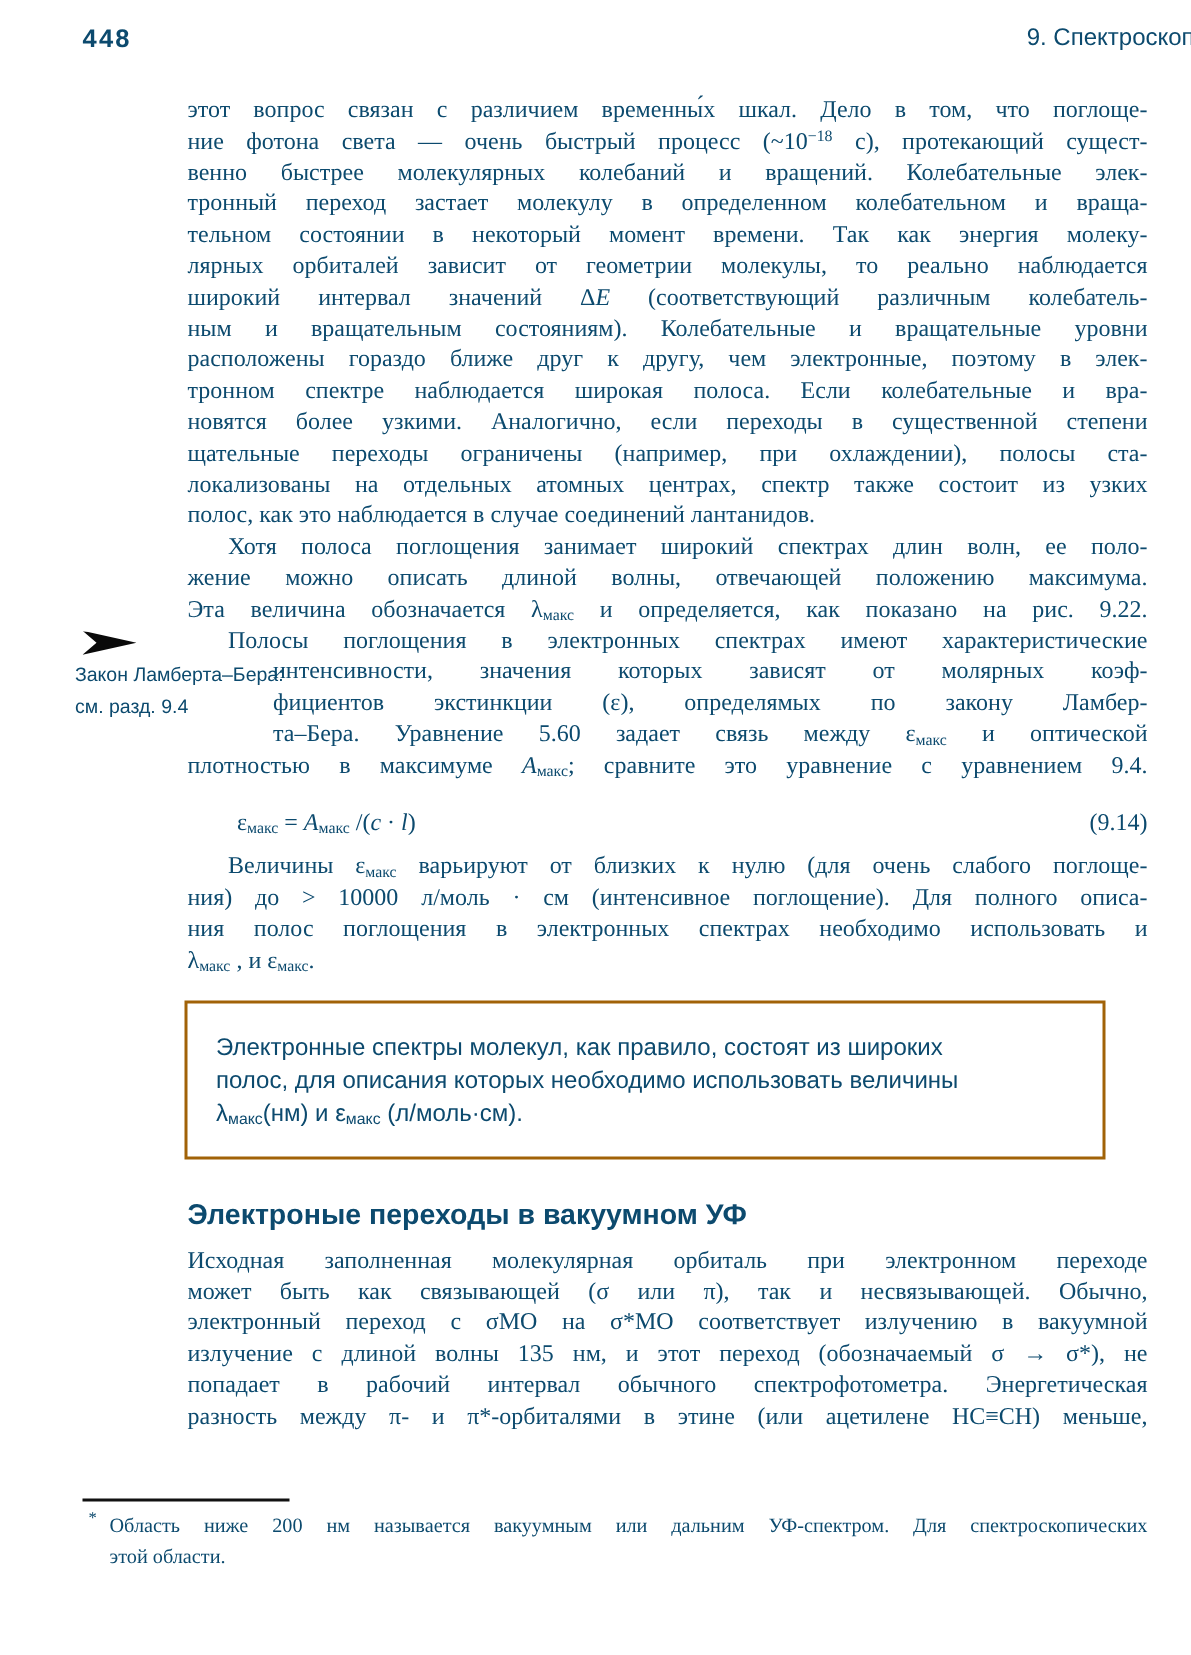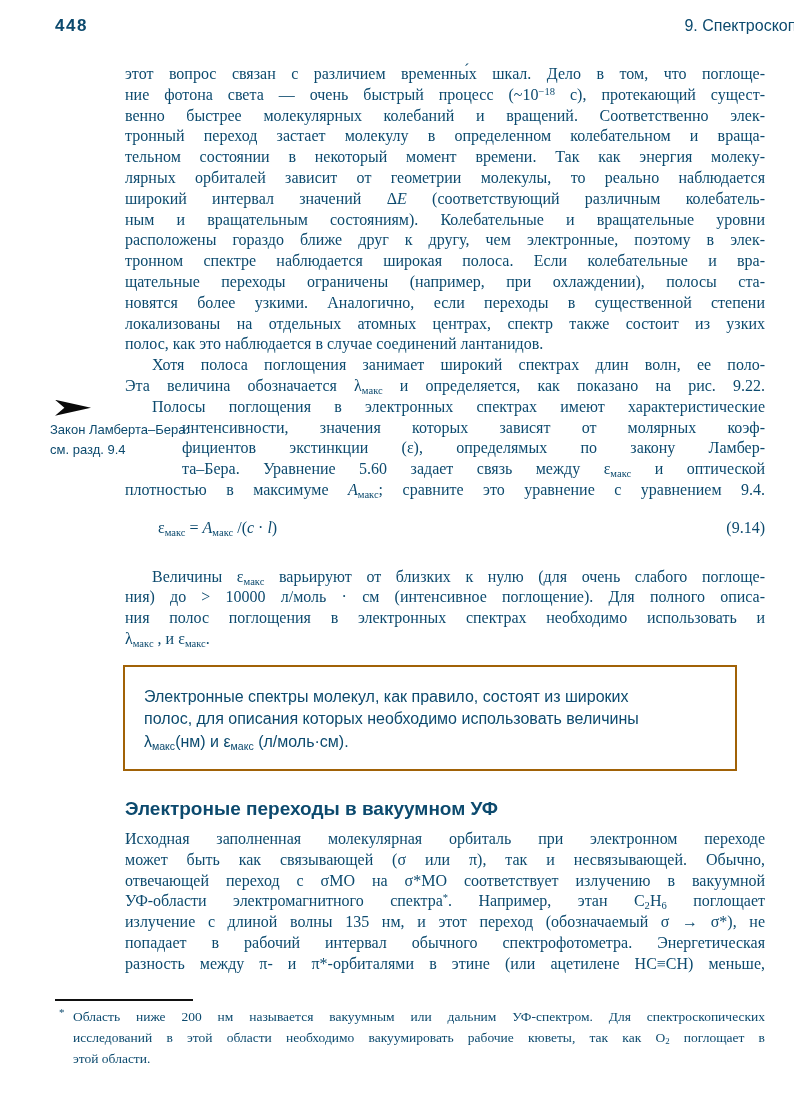--- a/index.html
+++ b/index.html
@@ -23,21 +23,21 @@
   sup{font-size:66%;vertical-align:0.45em;line-height:0;}
   .it{font-style:italic;}
 
   
   .lambert .mnote{position:absolute;left:-75px;top:2px;white-space:nowrap;
                   font-family:"Liberation Sans",sans-serif;font-size:13px;}
   .arrow{position:absolute;left:-70px;top:3px;width:36px;height:16px;background:#0a0a0a;
          clip-path:polygon(0 0,100% 50%,0 100%,26% 50%);}
 
   
-  .eqline{position:relative;margin-top:17px;margin-bottom:28px;padding-left:33px;
+  .eqline{position:relative;margin-top:17px;margin-bottom:9px;padding-left:33px;
           text-align:left;}
   .eqnum{position:absolute;right:0;top:0;}
 
   
   .keybox{margin-left:-2px;margin-top:15px;width:572px;border:2px solid #a16207;
           padding:19px 19px 16px 19px;font-family:"Liberation Sans",sans-serif;
           font-size:16px;line-height:22.4px;}
   .keybox .tl{text-align:left;text-align-last:left;}
 
   
@@ -57,36 +57,37 @@
 <div class="page">
 
   <div class="pagenum">448</div>
   <div class="chapter">9. Спектроскопия</div>
 
   <div class="col">
 
     <div class="para">
         <div class="tl"><span>этот вопрос связан с различием временны́х шкал. Дело в том, что поглоще-</span></div>
         <div class="tl"><span>ние фотона света — очень быстрый процесс (~10</span><sup>−18</sup><span> с), протекающий сущест-</span></div>
-        <div class="tl"><span>венно быстрее молекулярных колебаний и вращений. Соответственно элек-</span></div>
+        <div class="tl"><span>венно быстрее молекулярных колебаний и вращений. Колебательные элек-</span></div>
         <div class="tl"><span>тронный переход застает молекулу в определенном колебательном и враща-</span></div>
         <div class="tl"><span>тельном состоянии в некоторый момент времени. Так как энергия молеку-</span></div>
         <div class="tl"><span>лярных орбиталей зависит от геометрии молекулы, то реально наблюдается</span></div>
         <div class="tl"><span>широкий интервал значений Δ</span><span class="it">E</span><span> (соответствующий различным колебатель-</span></div>
         <div class="tl"><span>ным и вращательным состояниям). Колебательные и вращательные уровни</span></div>
         <div class="tl"><span>расположены гораздо ближе друг к другу, чем электронные, поэтому в элек-</span></div>
         <div class="tl"><span>тронном спектре наблюдается широкая полоса. Если колебательные и вра-</span></div>
+        <div class="tl"><span>новятся более узкими. Аналогично, если переходы в существенной степени</span></div>
         <div class="tl"><span>щательные переходы ограничены (например, при охлаждении), полосы ста-</span></div>
-        <div class="tl"><span>новятся более узкими. Аналогично, если переходы в существенной степени</span></div>
         <div class="tl"><span>локализованы на отдельных атомных центрах, спектр также состоит из узких</span></div>
         <div class="tl last"><span>полос, как это наблюдается в случае соединений лантанидов.</span></div>
       </div>
 
     <div class="para">
         <div class="tl first"><span>Хотя полоса поглощения занимает широкий спектрах длин волн, ее поло-</span></div>
+        <div class="tl"><span>жение можно описать длиной волны, отвечающей положению максимума.</span></div>
         <div class="tl"><span>Эта величина обозначается λ</span><sub>макс</sub><span> и определяется, как показано на рис. 9.22.</span></div>
       </div>
 
     <div class="para lambert">
       <div class="arrow"></div>
     <div class="tl first"><span>Полосы поглощения в электронных спектрах имеют характеристические</span></div>
         <div class="tl hang"><span class="mnote">Закон Ламберта–Бера:</span><span>интенсивности, значения которых зависят от молярных коэф-</span></div>
         <div class="tl hang"><span class="mnote">см. разд. 9.4</span><span>фициентов экстинкции (ε), определямых по закону Ламбер-</span></div>
         <div class="tl hang"><span>та–Бера. Уравнение 5.60 задает связь между ε</span><sub>макс</sub><span> и оптической</span></div>
         <div class="tl"><span>плотностью в максимуме </span><span class="it">A</span><sub>макс</sub><span>; сравните это уравнение с уравнением 9.4.</span></div>
@@ -108,29 +109,27 @@
         <div class="tl"><span>Электронные спектры молекул, как правило, состоят из широких</span></div>
         <div class="tl"><span>полос, для описания которых необходимо использовать величины</span></div>
         <div class="tl last"><span>λ</span><sub>макс</sub><span>(нм) и ε</span><sub>макс</sub><span> (л/моль·см).</span></div>
       </div>
 
     <h2 class="sechead">Электроные переходы в вакуумном УФ</h2>
 
     <div class="para">
         <div class="tl"><span>Исходная заполненная молекулярная орбиталь при электронном переходе</span></div>
         <div class="tl"><span>может быть как связывающей (σ или π), так и несвязывающей. Обычно,</span></div>
-        <div class="tl"><span>отвечающей переход с σМО на σ*МО соответствует излучению в вакуумной</span></div>
-        <div class="tl"><span>УФ-области электромагнитного спектра</span><sup>*</sup><span>. Например, этан C</span><sub>2</sub><span>H</span><sub>6</sub><span> поглощает</span></div>
+        <div class="tl"><span>электронный переход с σМО на σ*МО соответствует излучению в вакуумной</span></div>
         <div class="tl"><span>излучение с длиной волны 135 нм, и этот переход (обозначаемый σ → σ*), не</span></div>
         <div class="tl"><span>попадает в рабочий интервал обычного спектрофотометра. Энергетическая</span></div>
         <div class="tl"><span>разность между π- и π*-орбиталями в этине (или ацетилене HC≡CH) меньше,</span></div>
       </div>
 
   </div>
 
   <div class="footrule"></div>
   <div class="footnote">
       <div class="tl"><span class="mnote">*</span><span>Область ниже 200 нм называется вакуумным или дальним УФ-спектром. Для спектроскопических</span></div>
-      <div class="tl"><span>исследований в этой области необходимо вакуумировать рабочие кюветы, так как O</span><sub>2</sub><span> поглощает в</span></div>
       <div class="tl last"><span>этой области.</span></div>
     </div>
 
 </div>
 
 </body></html>

